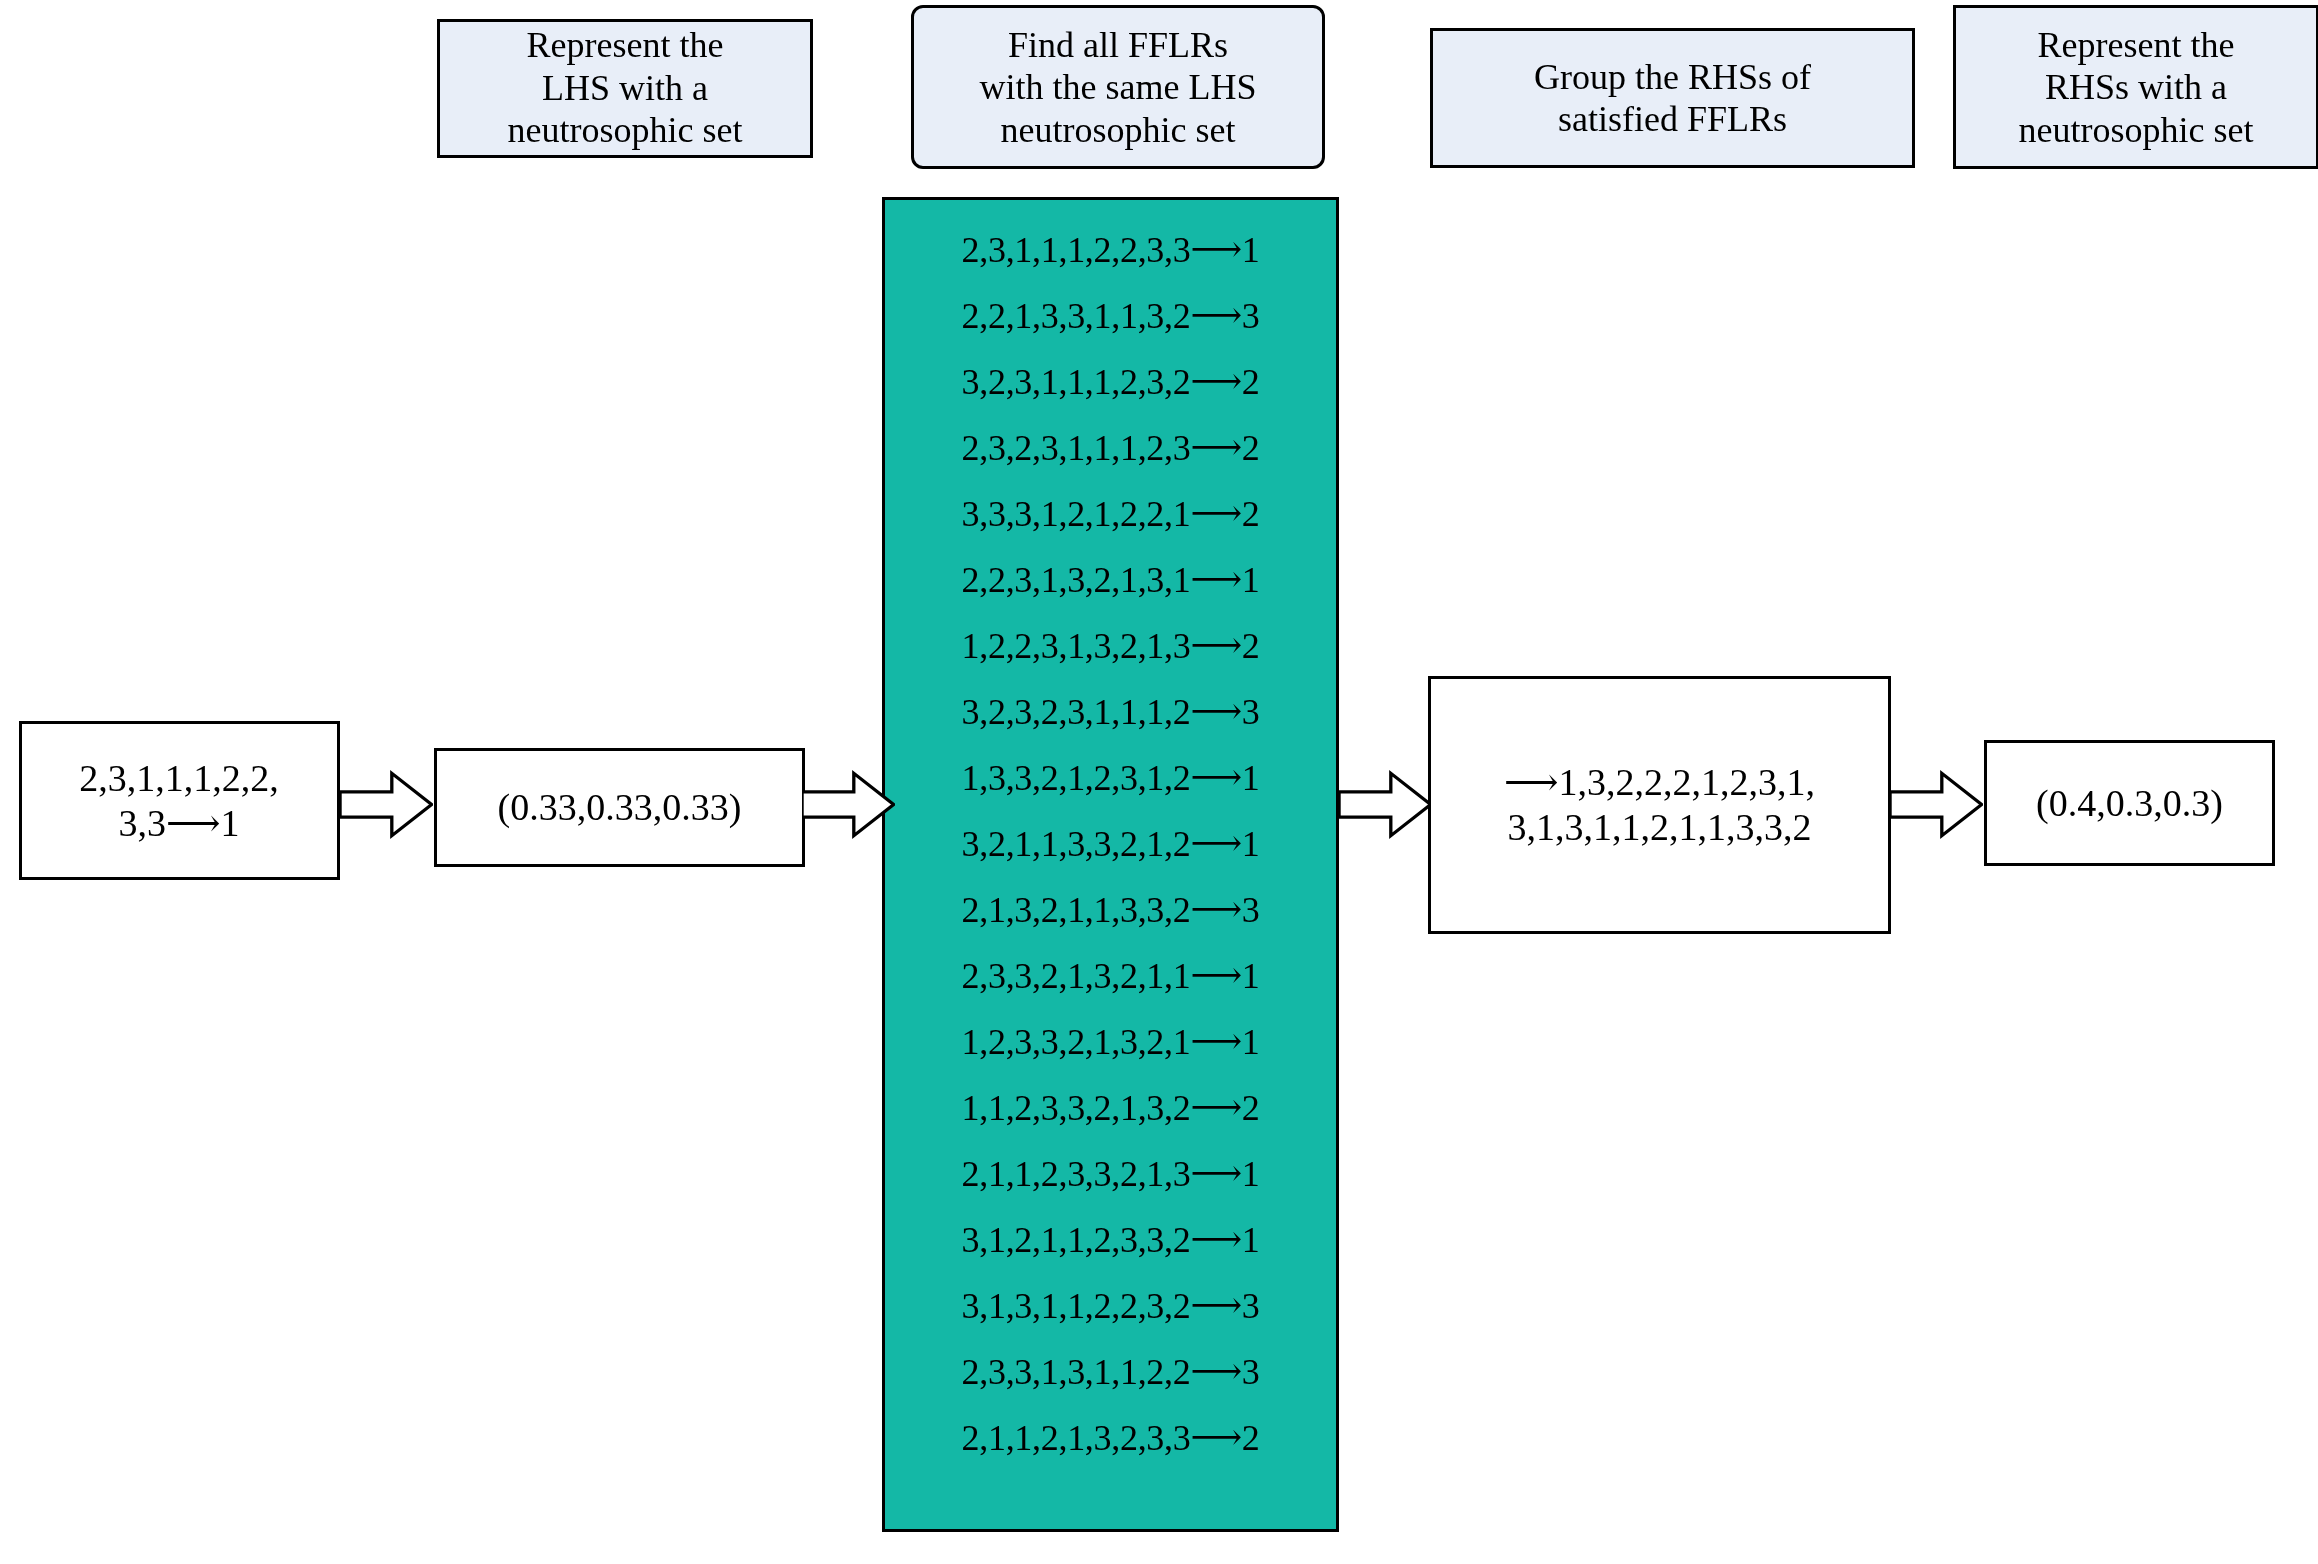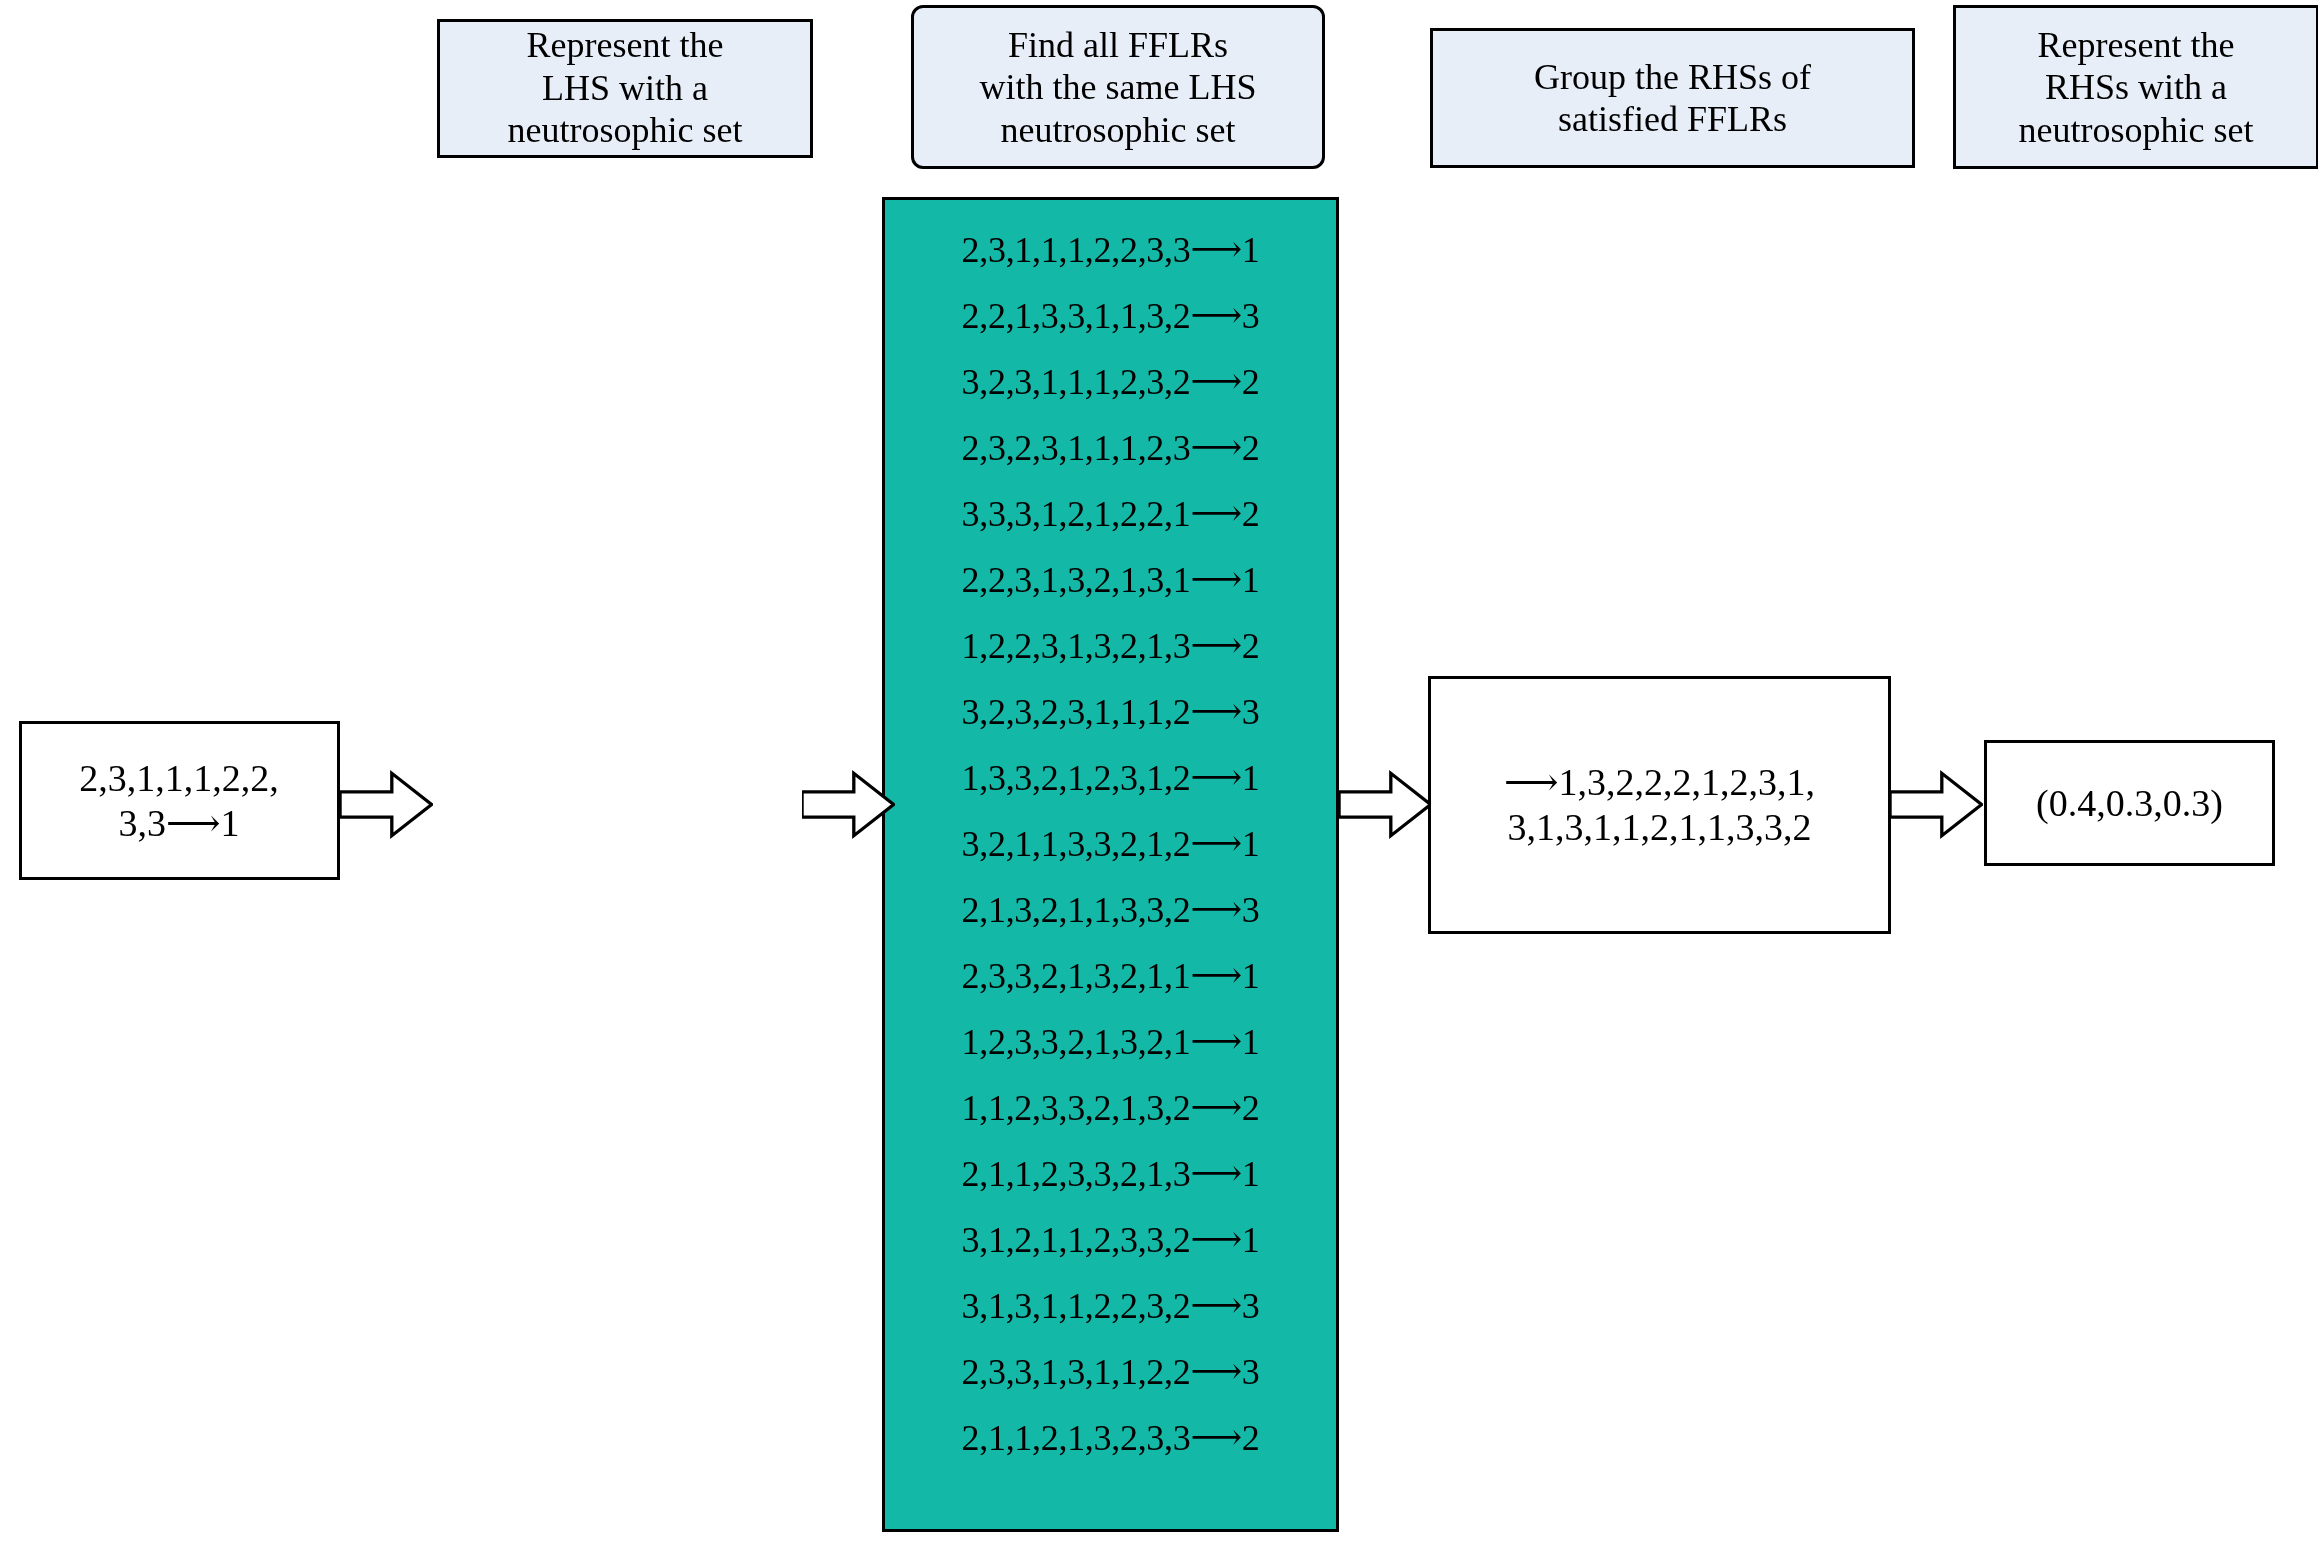--- a/index.html
+++ b/index.html
@@ -122,20 +122,23 @@
     <span class="multiline">2,3,1,1,1,2,2,
 3,3⟶1</span>
   </div>
 
   <div class="block-arrow" style="left:340px; top:768px; width:93px; height:73px;">
     <svg width="93" height="73" viewBox="0 0 140 110">
       <polygon points="0,36 78,36 78,8 138,55 78,102 78,74 0,74" fill="#ffffff" stroke="#000000" stroke-width="5"></polygon>
     </svg>
   </div>
 
+  <div class="box plain-box" style="left:434px; top:748px; width:371px; height:119px;">
+    <span>(0.33,0.33,0.33)</span>
+  </div>
 
   <div class="block-arrow" style="left:802px; top:768px; width:93px; height:73px;">
     <svg width="93" height="73" viewBox="0 0 140 110">
       <polygon points="0,36 78,36 78,8 138,55 78,102 78,74 0,74" fill="#ffffff" stroke="#000000" stroke-width="5"></polygon>
     </svg>
   </div>
 
   <div class="block-arrow" style="left:1339px; top:768px; width:93px; height:73px;">
     <svg width="93" height="73" viewBox="0 0 140 110">
       <polygon points="0,36 78,36 78,8 138,55 78,102 78,74 0,74" fill="#ffffff" stroke="#000000" stroke-width="5"></polygon>

